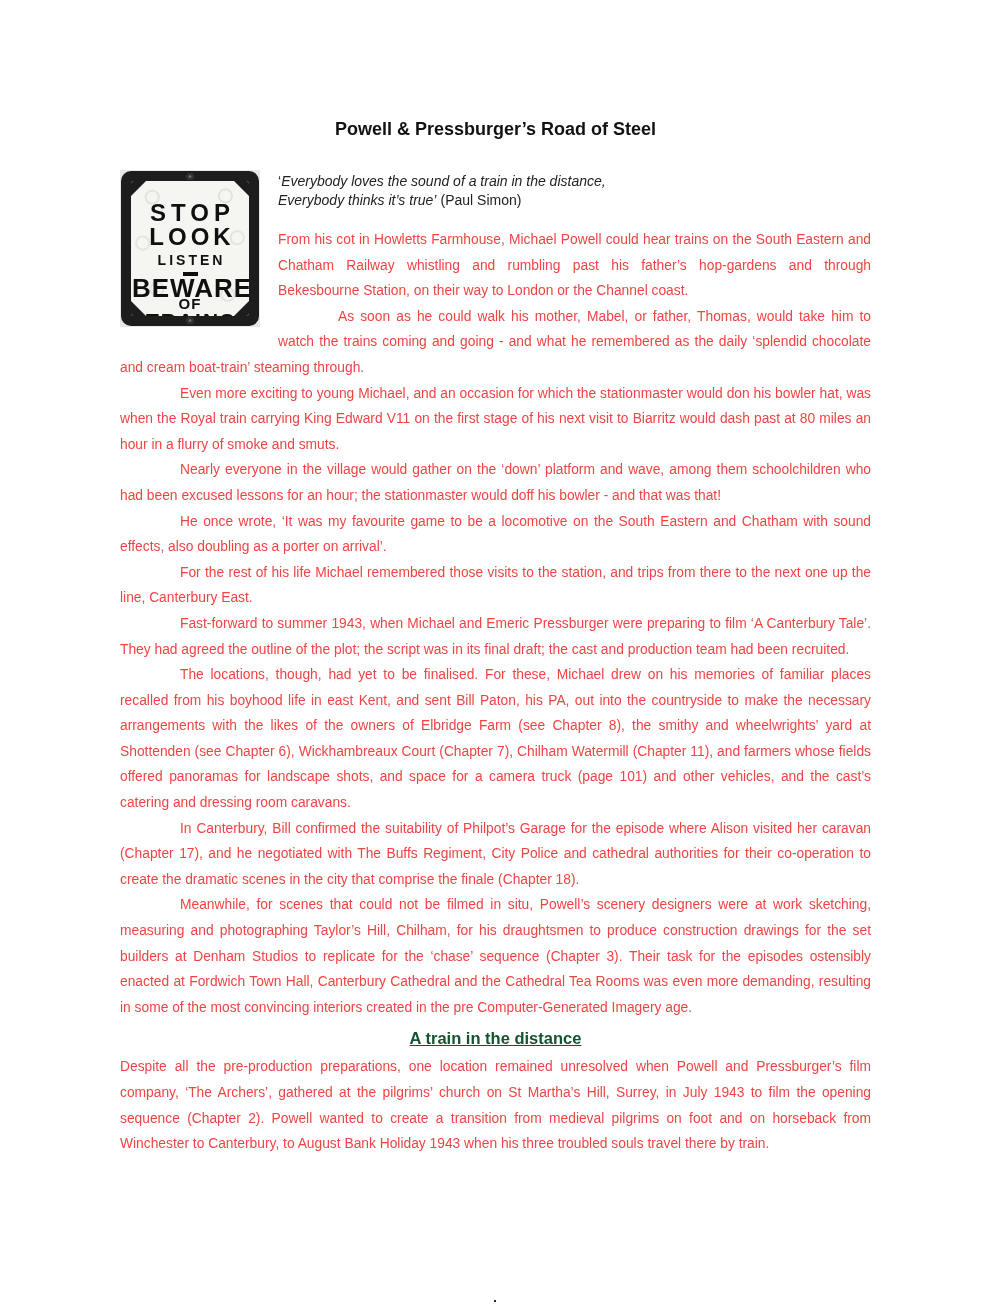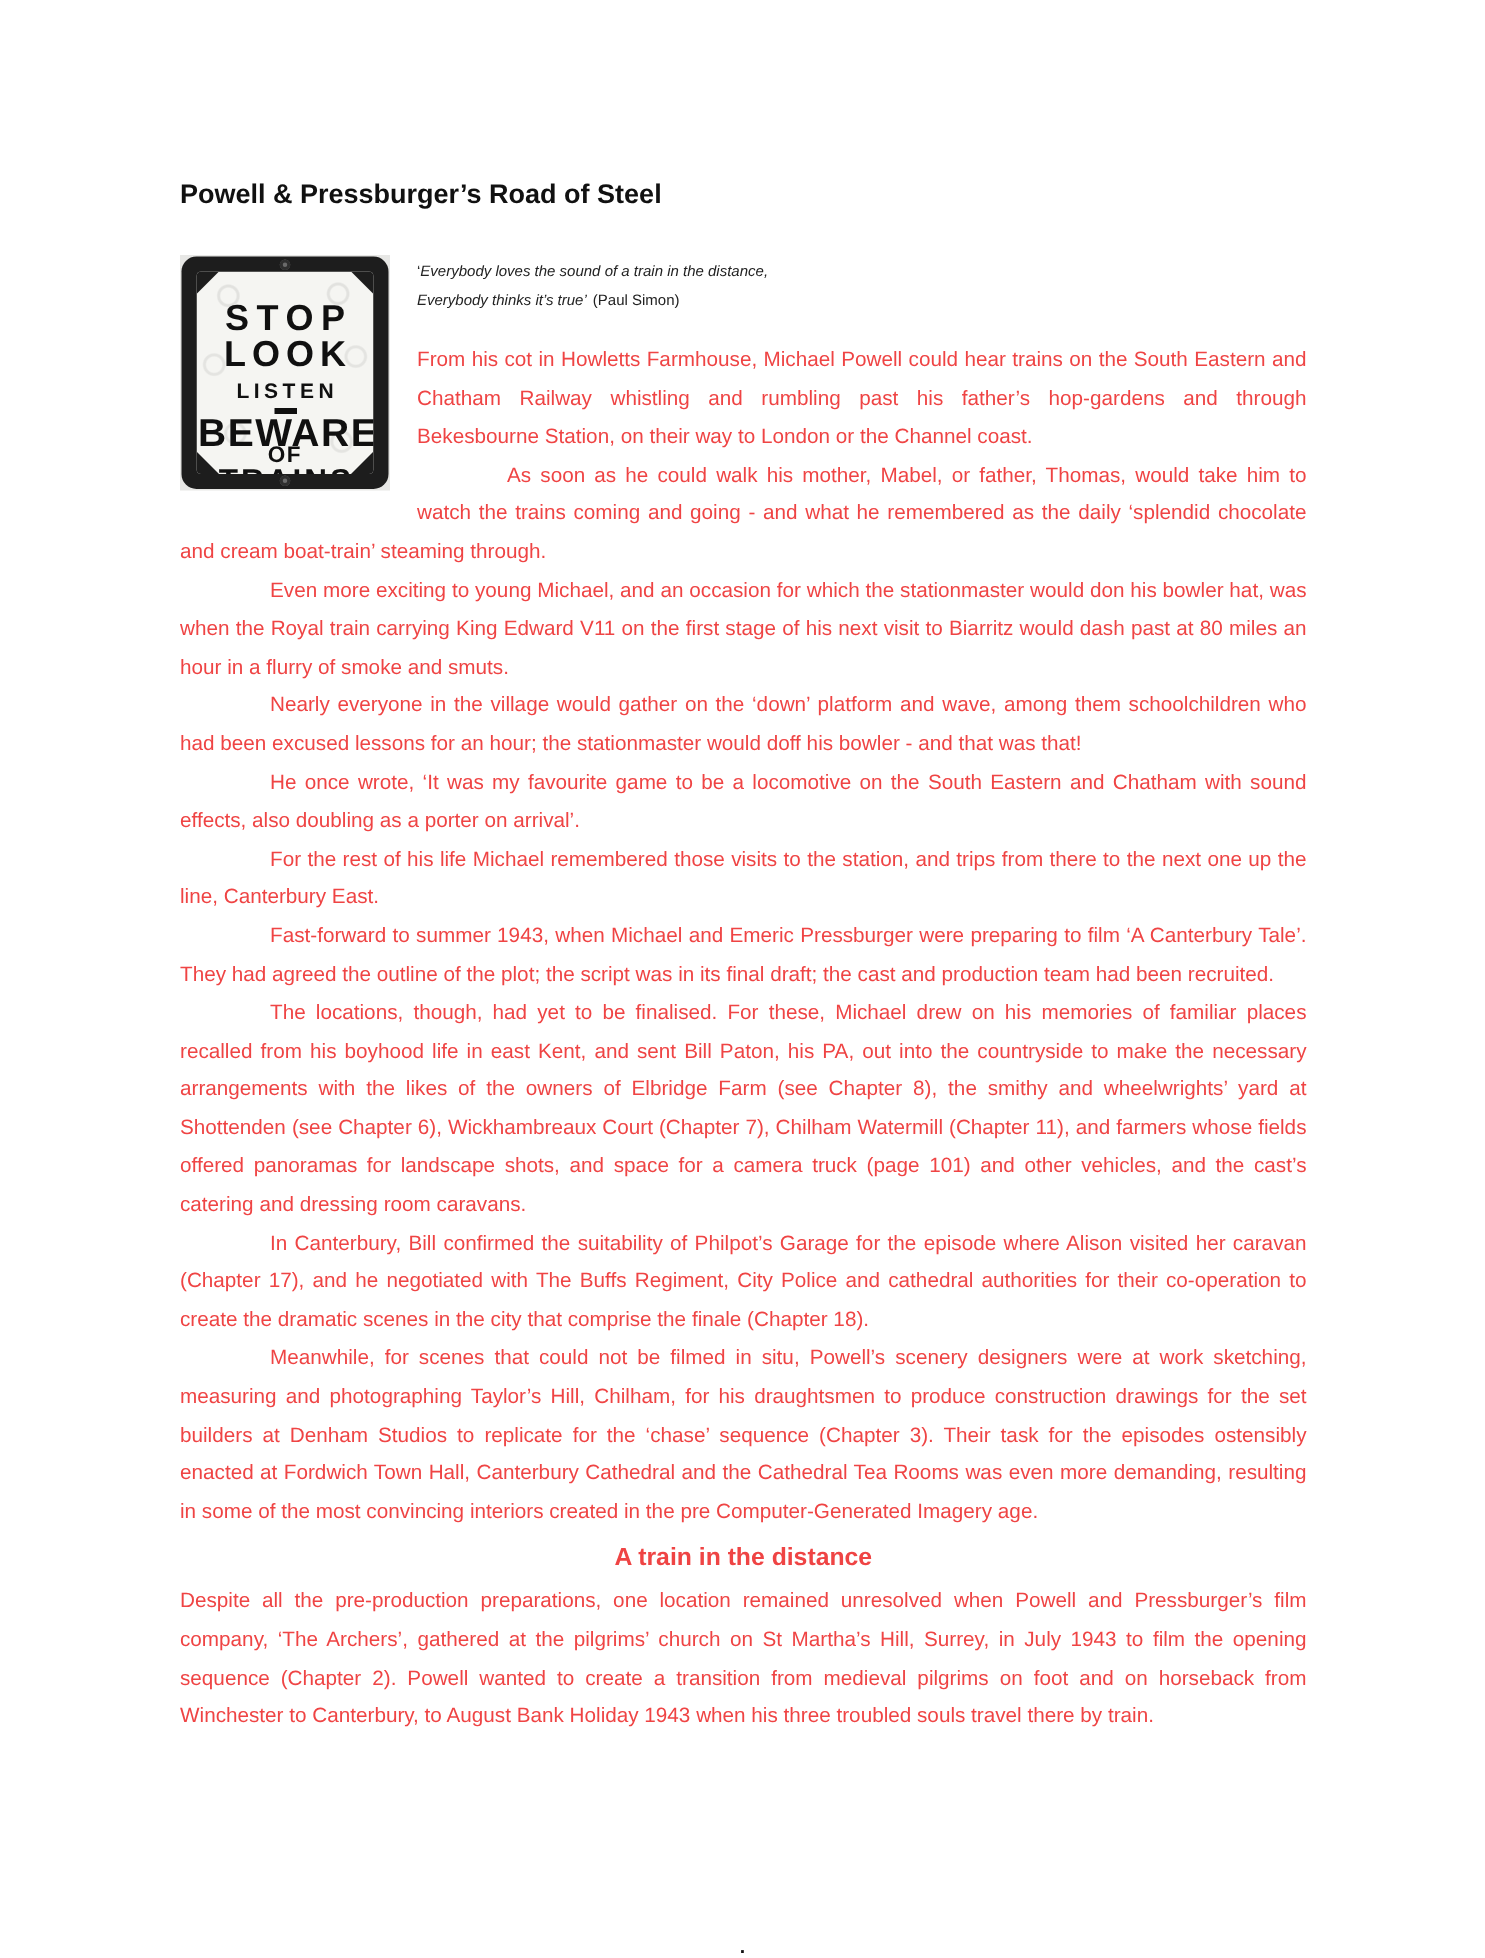--- a/index.html
+++ b/index.html
@@ -2,21 +2,21 @@
 <html><head>
 <meta charset="utf-8">
 <style>
   html,body{margin:0;padding:0;background:#ffffff;}
   .page{
     position:relative;width:990px;height:1305px;background:#ffffff;
     box-sizing:border-box;padding:118px 119px 0 120px;
     font-family:"Liberation Sans",sans-serif;color:#1b1b1b;overflow:hidden;
   }
   .title{
-    margin:0;font-size:18px;line-height:22px;text-align:left;
+    margin:0;font-size:18px;line-height:22px;text-align:center;
     font-weight:700;color:#111;
   }
   .flow{margin-top:28px;}
   
   .sign-photo{
     float:left;width:140px;height:157px;margin:2px 18px 8px 0;
     position:relative;background:#e7e7e5;padding:0;
   }
   .sign-plate{position:absolute;inset:1px;background:#1d1d1d;border-radius:10px;}
   .sign-face{
@@ -41,29 +41,29 @@
   .corner{position:absolute;width:15px;height:15px;background:#1d1d1d;}
   .corner.tl{top:0;left:0;clip-path:polygon(0 0,100% 0,0 100%);}
   .corner.tr{top:0;right:0;clip-path:polygon(0 0,100% 0,100% 100%);}
   .corner.bl{bottom:0;left:0;clip-path:polygon(0 0,0 100%,100% 100%);}
   .corner.br{bottom:0;right:0;clip-path:polygon(100% 0,100% 100%,0 100%);}
   .bolt{position:absolute;left:50%;transform:translateX(-50%);
     width:7px;height:7px;border-radius:50%;background:#6a6a6a;
     box-shadow:inset 0 0 0 2px #2e2e2e;}
   .bolt.top{top:2px;} .bolt.bottom{bottom:2px;}
   
-  .quote{font-size:10px;line-height:19px;color:#222;padding-top:4px;margin-bottom:17px;}
+  .quote{font-size:14px;line-height:19px;color:#222;padding-top:4px;margin-bottom:17px;}
   .quote em{font-style:italic;}
   .q-attr{font-style:normal;margin-left:4px;}
   
   .para{margin:0;font-size:13.8px;line-height:25.6px;text-align:justify;color:#ef4444;}
   .para.indent{text-indent:60px;}
   .section-heading{
     margin:4px 0 2px;font-size:16.5px;line-height:28px;font-weight:700;
-    text-align:center;color:#ef4444;
+    text-align:center;color:#14532d;text-decoration:underline;
   }
   .footer-mark{
     position:absolute;left:0;right:0;bottom:1px;text-align:center;
     font-size:13px;font-weight:700;line-height:13px;color:#111;
   }
 </style>
 </head>
 <body>
 
 <div class="page">

